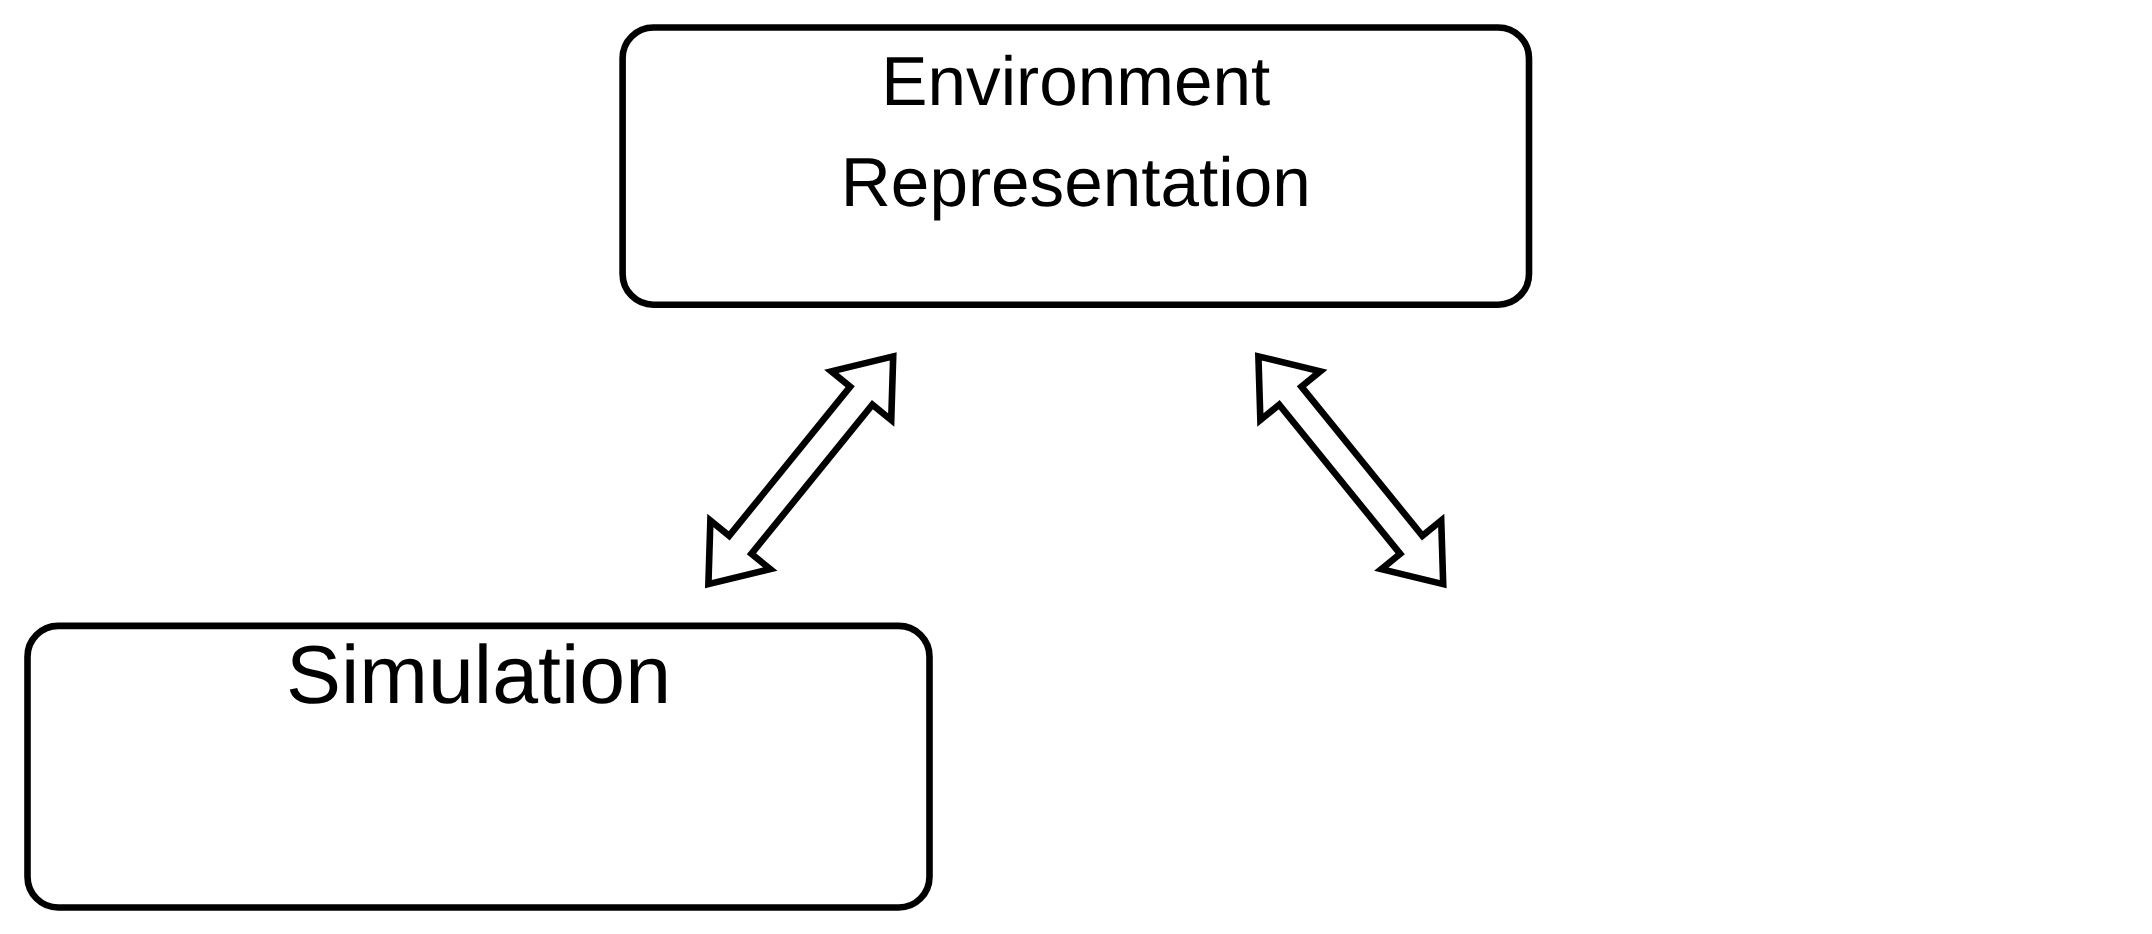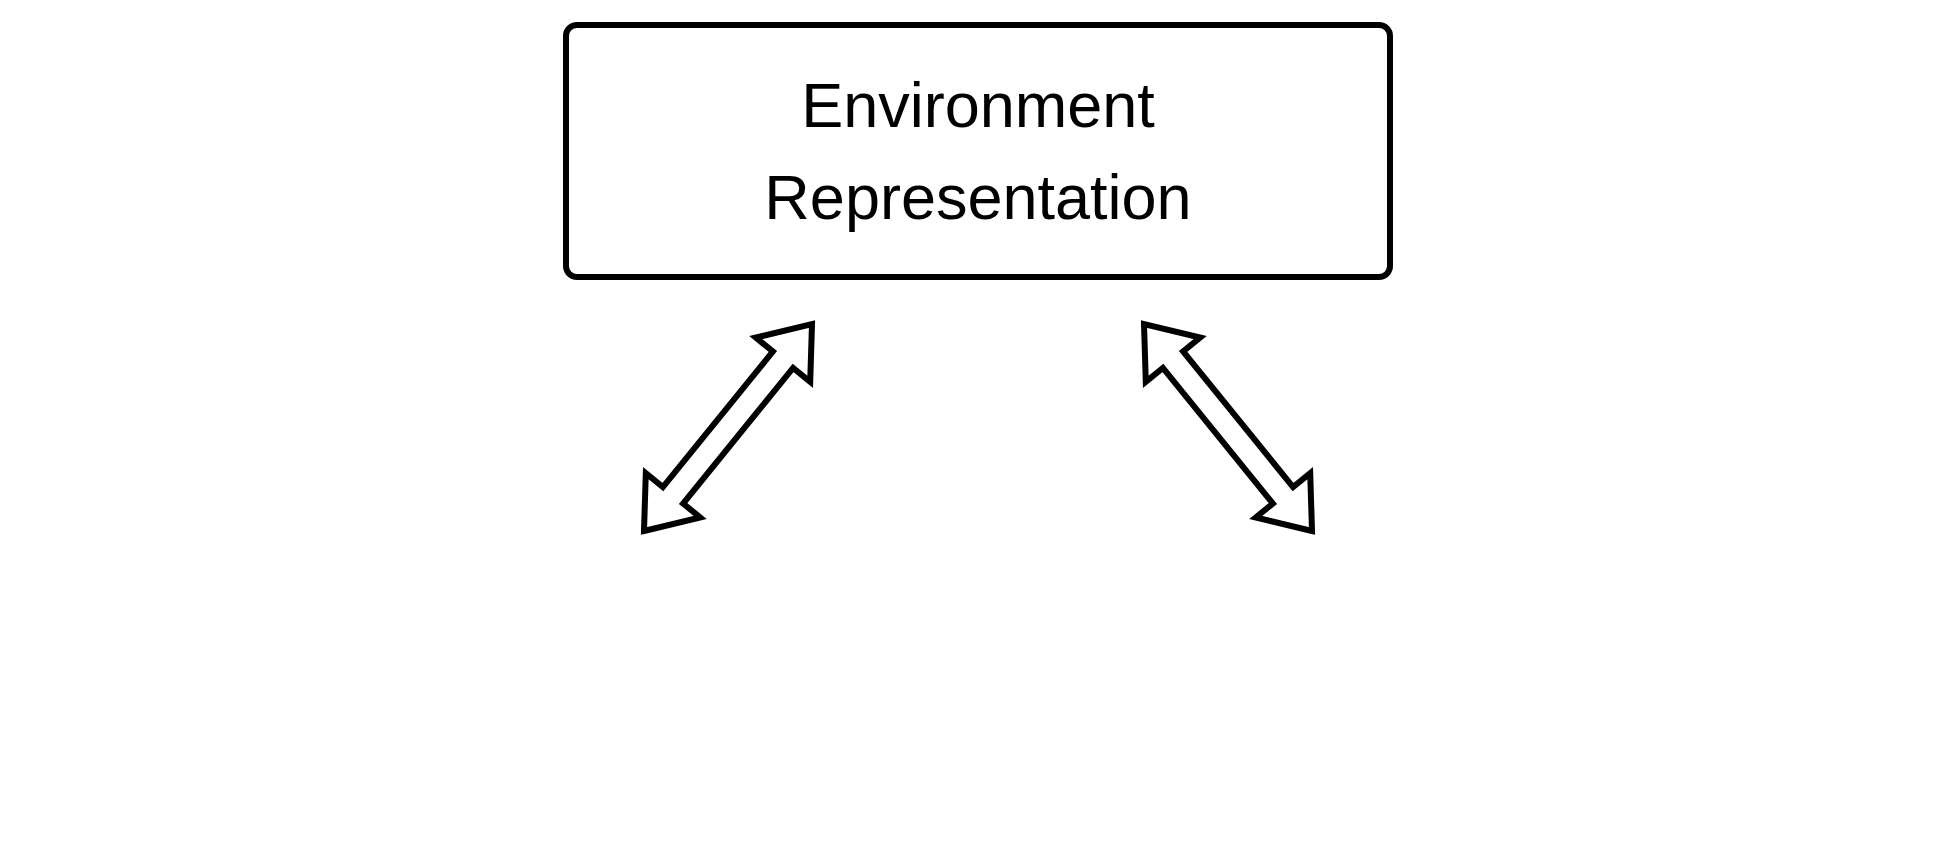--- a/index.html
+++ b/index.html
@@ -20,23 +20,22 @@
   }
   .diagram {
     position: relative;
     width: 1956px;
     height: 849px;
   }
   .node {
     position: absolute;
     background: var(--fill);
     border: 6px solid var(--stroke);
-    border-radius: 14px;
+    border-radius: 31px;
     display: flex;
-    align-items: center;
     justify-content: center;
     text-align: center;
     color: var(--text);
   }
   .node-top {
     left: 563px;
     top: 22px;
     width: 830px;
     height: 258px;
   }
@@ -86,15 +85,18 @@
   <svg class="edges-layer" viewBox="0 0 1956 849" xmlns="http://www.w3.org/2000/svg">
     <polygon class="edge-arrow" points="644,531 700.2,517.4 683.1,503.5 793.1,367.9 810.2,381.8 812,324 755.8,337.6 772.9,351.5 662.9,487.1 645.8,473.2"></polygon>
     <polygon class="edge-arrow" points="1312,531 1255.8,517.4 1272.9,503.5 1162.9,367.9 1145.8,381.8 1144,324 1200.2,337.6 1183.1,351.5 1293.1,487.1 1310.2,473.2"></polygon>
   </svg>
 
   <div class="node node-top">
     <span class="node-label">Environment
 Representation</span>
   </div>
 
+  <div class="node node-left">
+    <span class="node-label">Simulation</span>
+  </div>
 
 
 </div>
 
 </body></html>

